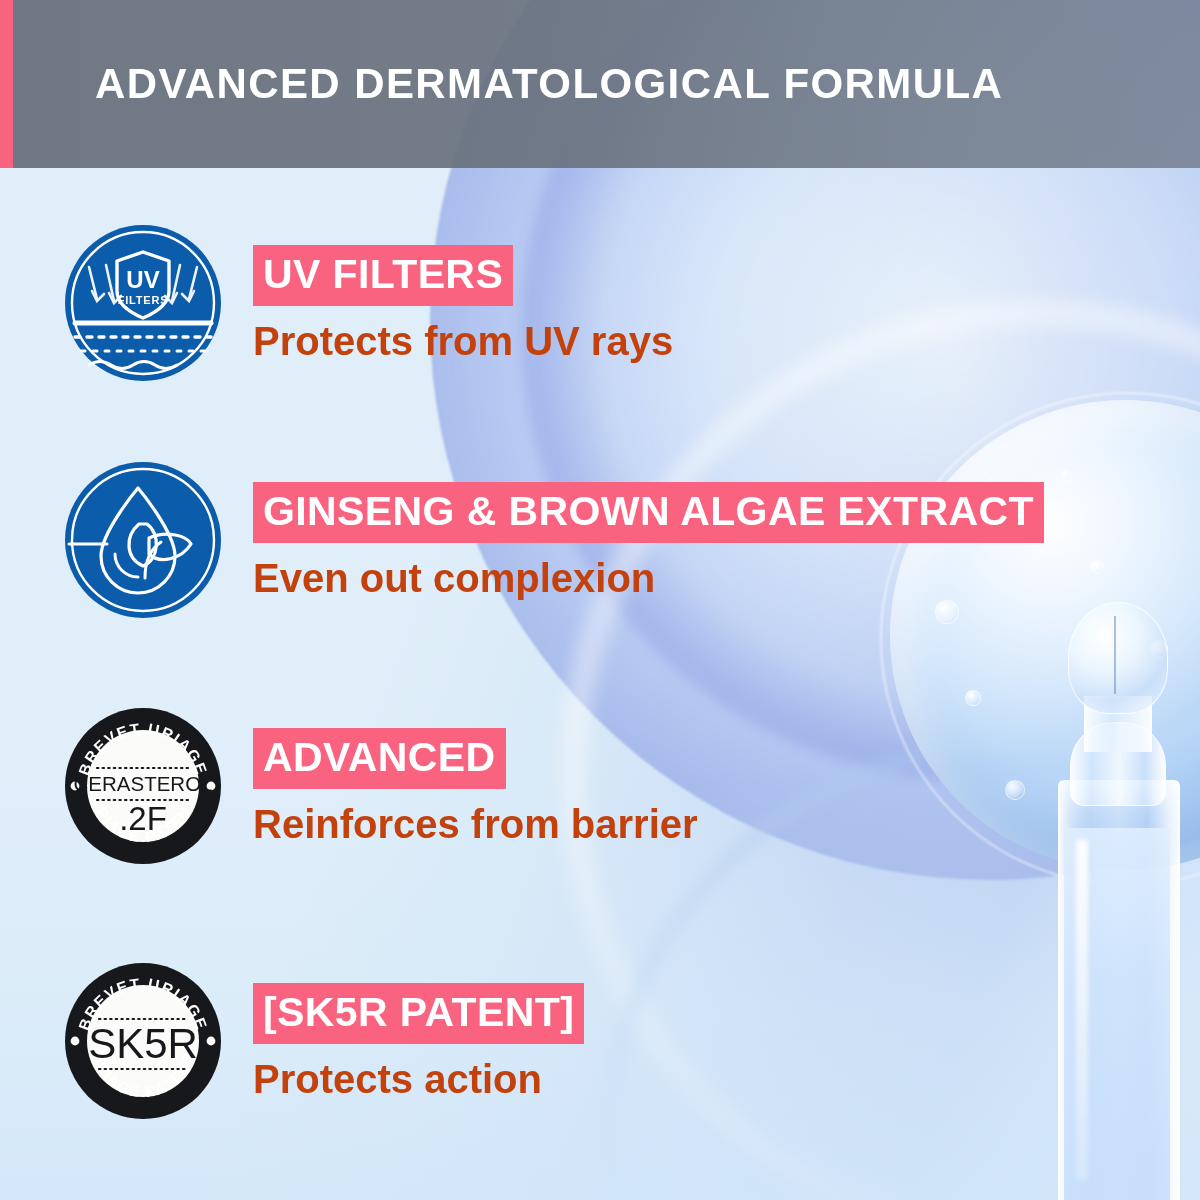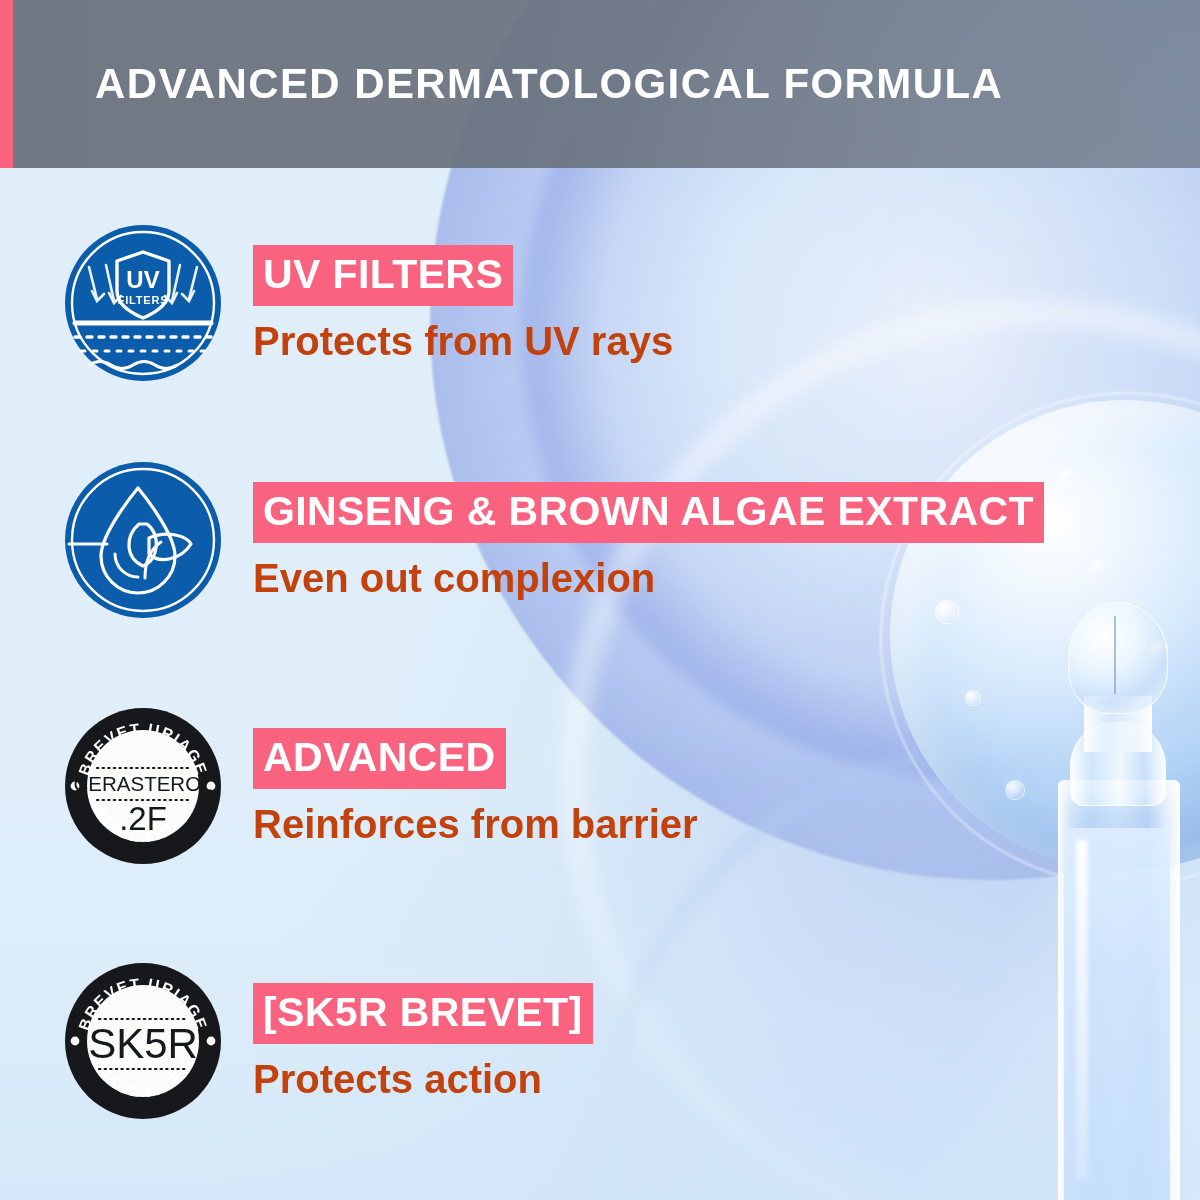--- a/index.html
+++ b/index.html
@@ -400,19 +400,19 @@
           </text>
           <text fill="#ffffff" font-family="Liberation Sans, sans-serif" font-size="15.5" font-weight="700" letter-spacing="1.6">
             <textPath href="#arcBotB" startOffset="50%" text-anchor="middle">URIAGE PATENT</textPath>
           </text>
           <path d="M36 58 L124 58" stroke="#17181c" stroke-width="2.2" stroke-linecap="round" stroke-dasharray="1.4 4.2"></path>
           <text x="80" y="97" text-anchor="middle" fill="#17181c" font-family="Liberation Sans, sans-serif" font-size="42" font-weight="400">SK5R</text>
           <path d="M36 108 L124 108" stroke="#17181c" stroke-width="2.2" stroke-linecap="round" stroke-dasharray="1.4 4.2"></path>
         </svg>
       </div>
       <div class="feature-text">
-        <div class="tag">[SK5R BREVET]</div>
+        <div class="tag">[SK5R PATENT]</div>
         <div class="desc">Protects action</div>
       </div>
     </div>
 
   </div>
 </div>
 
 </body></html>

